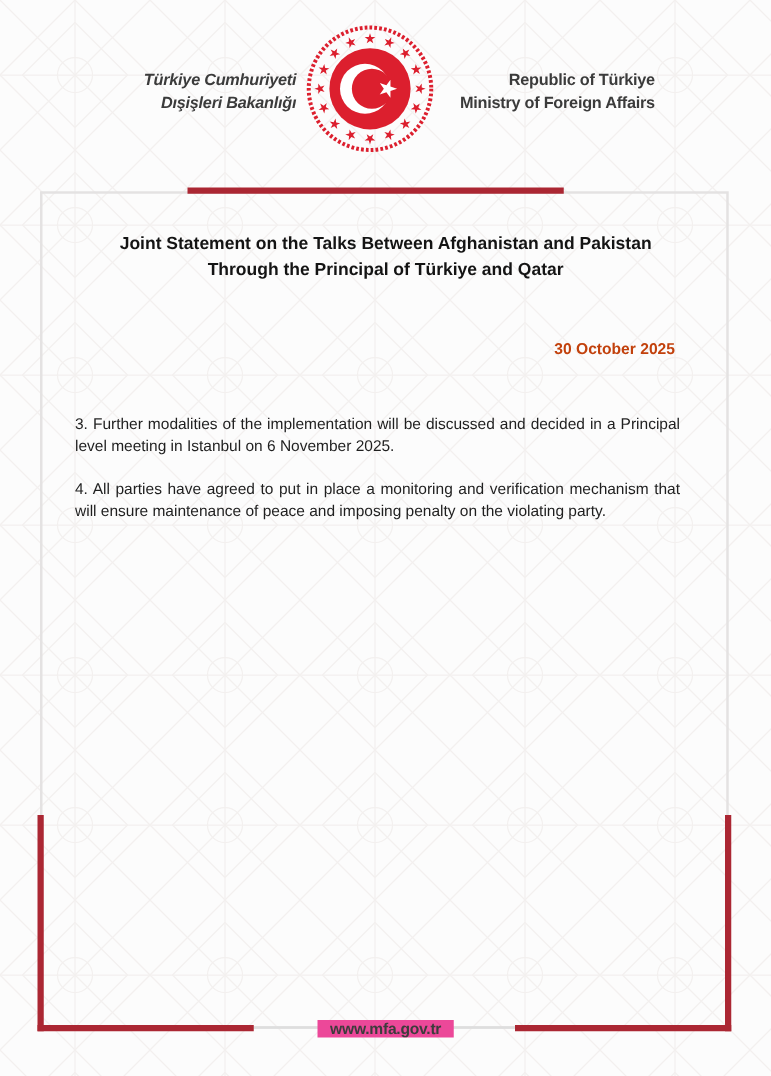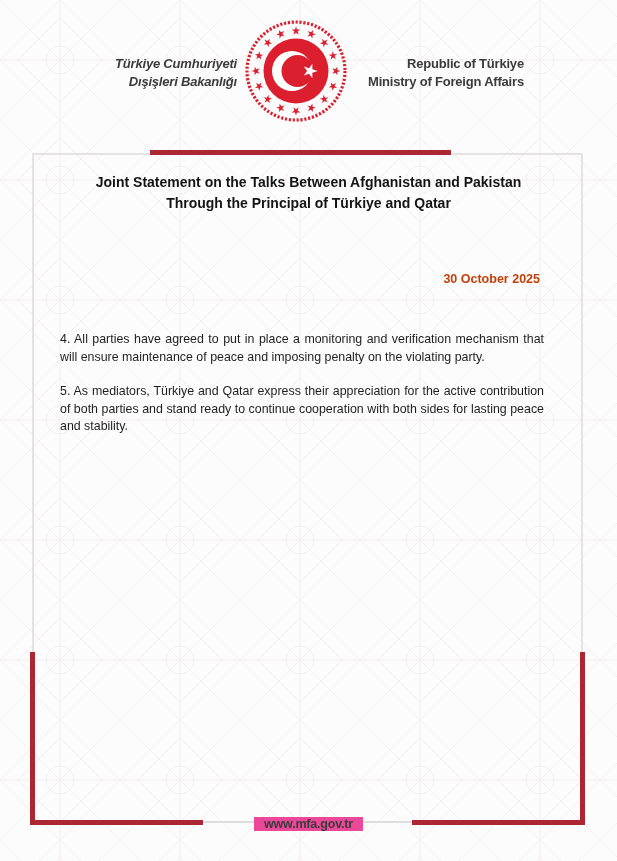--- a/index.html
+++ b/index.html
@@ -41,21 +41,21 @@
   .footer-url-wrap {
     position:absolute; left:0; right:0; top:814px; text-align:center; z-index:4;
   }
   .footer-url-wrap span {
     display:inline-block; background:#ec4899; padding:0 10px;
     font-size:12.5px; font-weight:700; letter-spacing:-0.2px; color:#3c3c3c;
   }
 
   
   .title {
-    position:absolute; left:50px; right:50px; top:172px; z-index:2;
+    position:absolute; left:50px; right:50px; top:184px; z-index:2;
     text-align:center; font-size:14px; font-weight:700; line-height:21px; color:#141414;
   }
   .date {
     position:absolute; right:77px; top:272px; z-index:2;
     font-size:12.5px; font-weight:700; color:#c2410c;
   }
   .bodytext {
     position:absolute; left:60px; top:331px; width:484px; z-index:2;
     font-size:12.4px; line-height:17.5px; color:#1f1f1f; text-align:justify;
   }
@@ -132,17 +132,17 @@
   </div>
 
   <h1 class="title">
     <span>Joint Statement on the Talks Between Afghanistan and Pakistan</span><br>
     <span>Through the Principal of Türkiye and Qatar</span>
   </h1>
 
   <div class="date">30 October 2025</div>
 
   <div class="bodytext">
+    <p>3. Further modalities of the implementation will be discussed and decided in a Principal level meeting in Istanbul on 6 November 2025.</p>
     <p>4. All parties have agreed to put in place a monitoring and verification mechanism that will ensure maintenance of peace and imposing penalty on the violating party.</p>
-    <p>5. As mediators, Türkiye and Qatar express their appreciation for the active contribution of both parties and stand ready to continue cooperation with both sides for lasting peace and stability.</p>
   </div>
 
 </div>
 
 </body></html>

